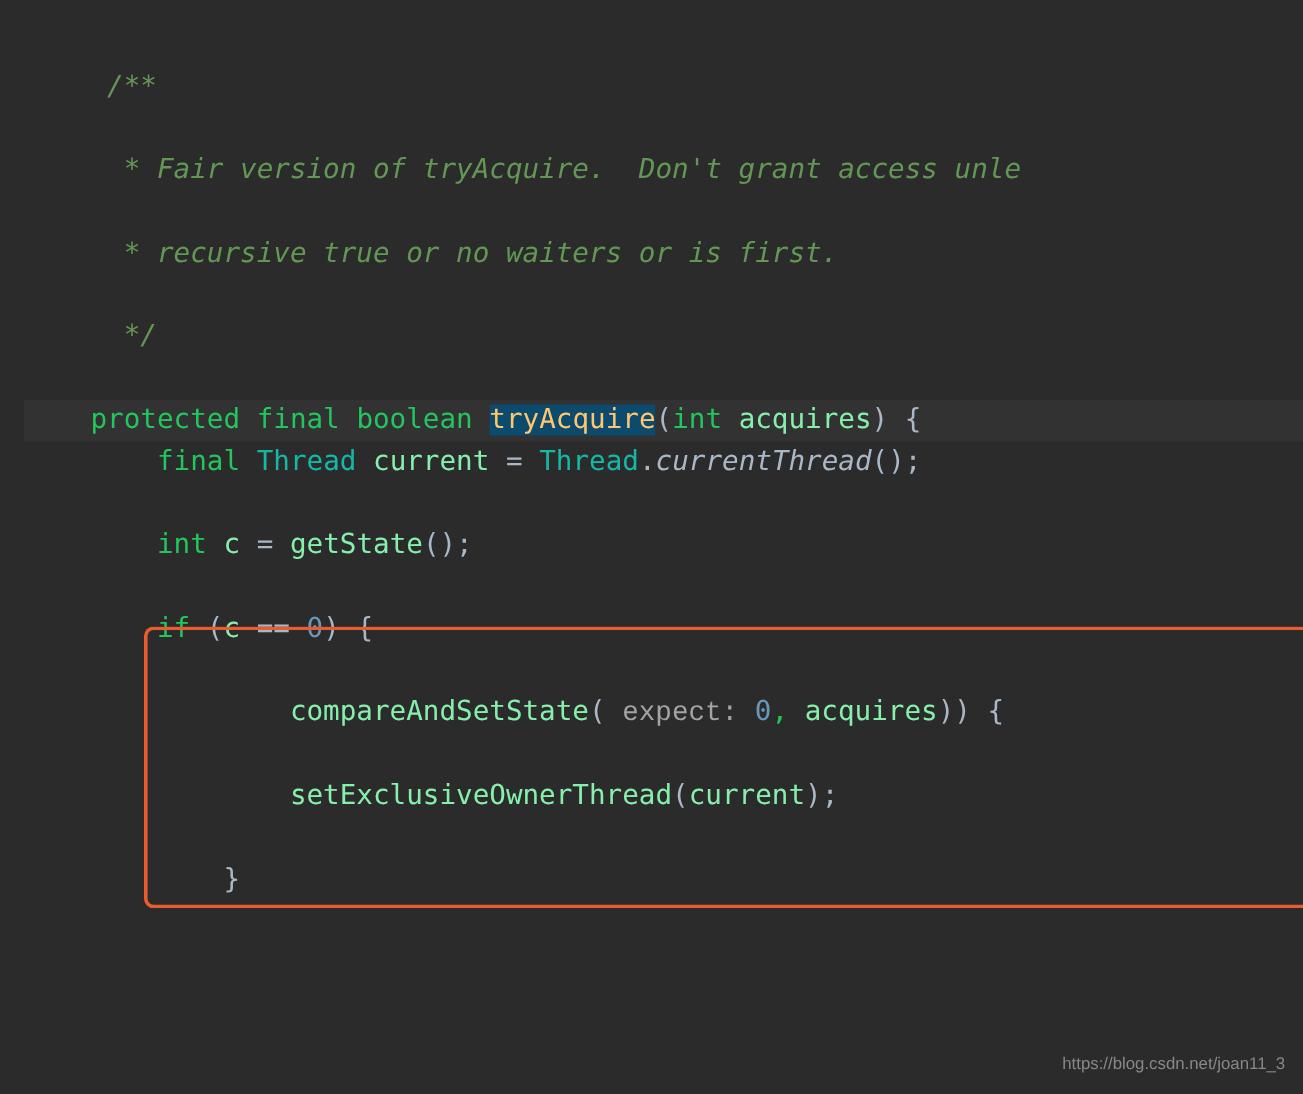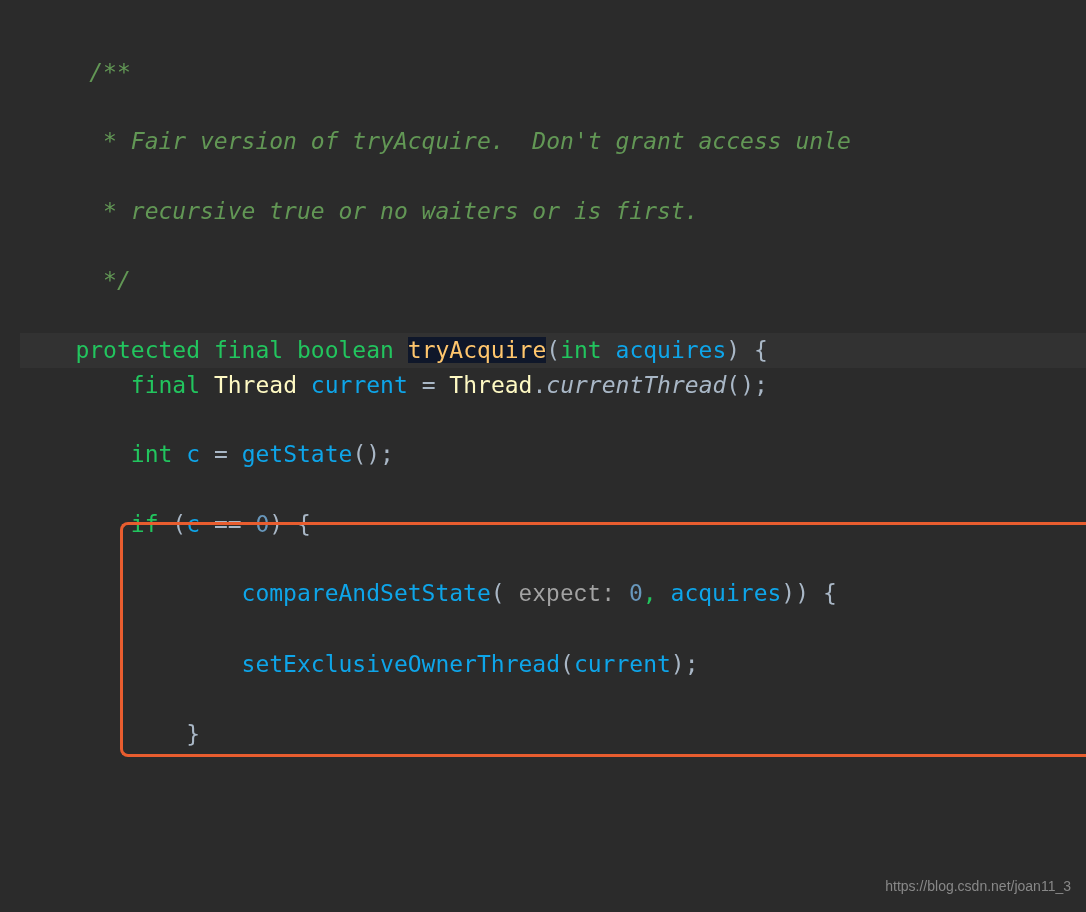--- a/index.html
+++ b/index.html
@@ -28,30 +28,30 @@
       display: block;
     }
     .comment {
       color: #629755;
       font-style: italic;
     }
     .keyword {
       color: #22c55e;
     }
     .type {
-      color: #fef9c3;
+      color: #14b8a6;
     }
     .method-name {
       color: #ffc66d;
     }
     .method-highlight {
-      background-color: #0f172a;
+      background-color: #0c4a6e;
     }
     .identifier {
-      color: #0ea5e9;
+      color: #86efac;
     }
     .number {
       color: #6897bb;
     }
     .hint {
       color: #a3a3a3;
       font-style: normal;
       font-family: Liberation Mono, monospace;
     }
     .static-method {

